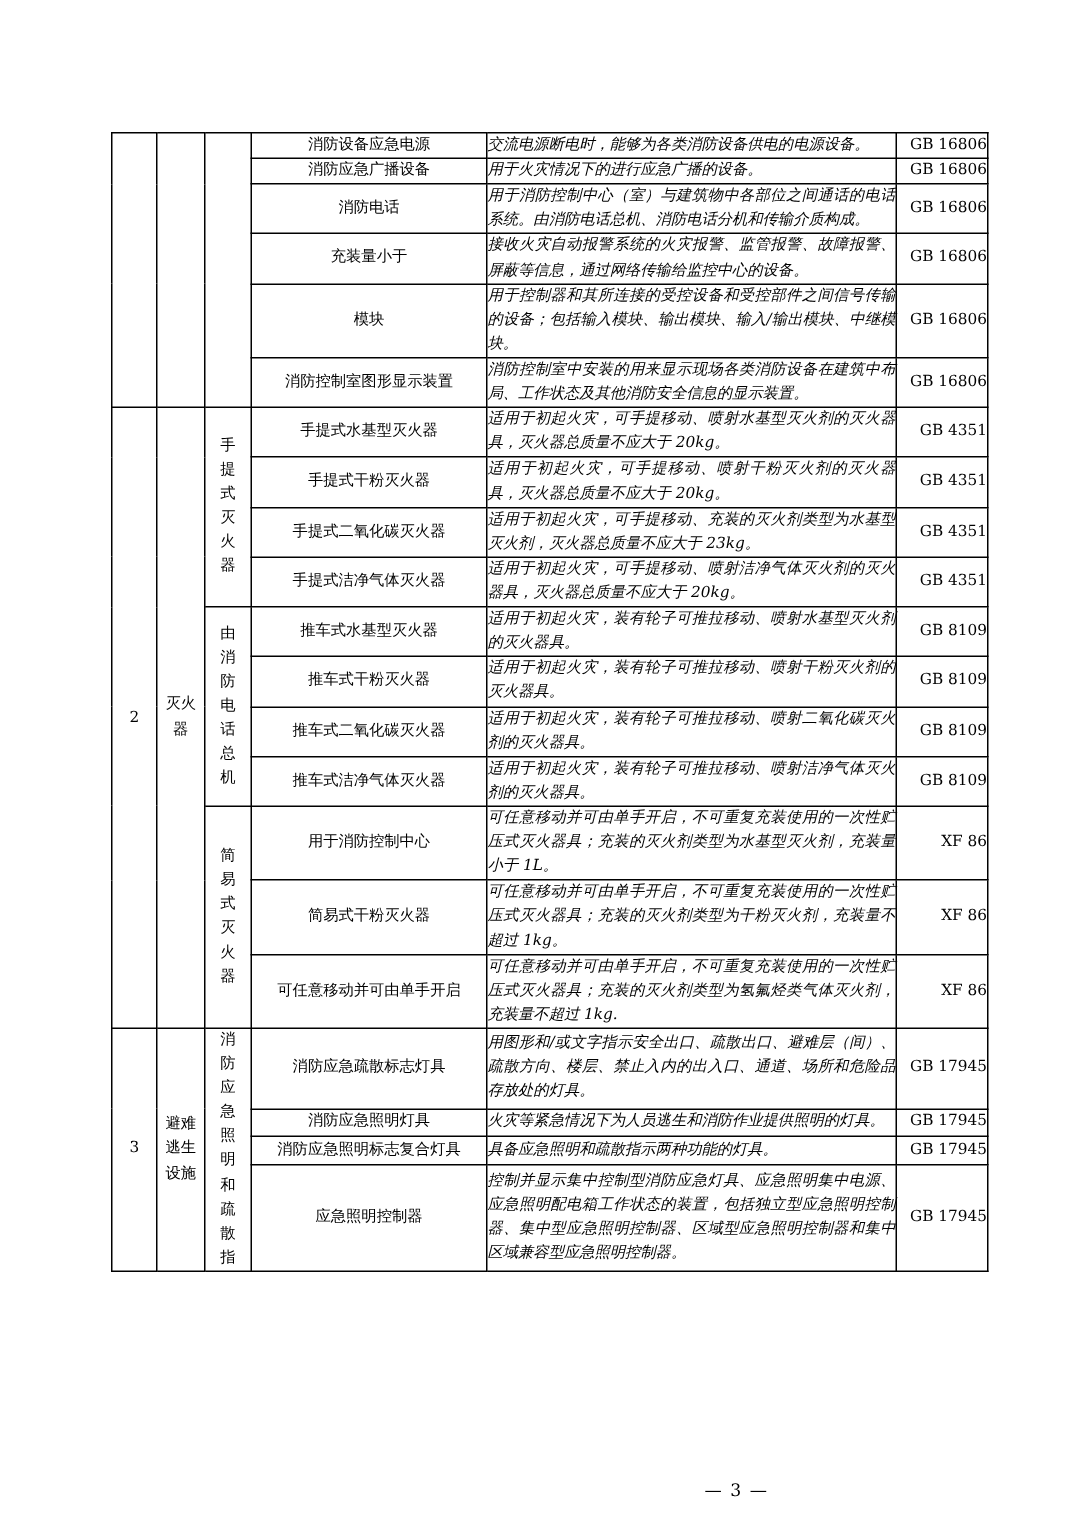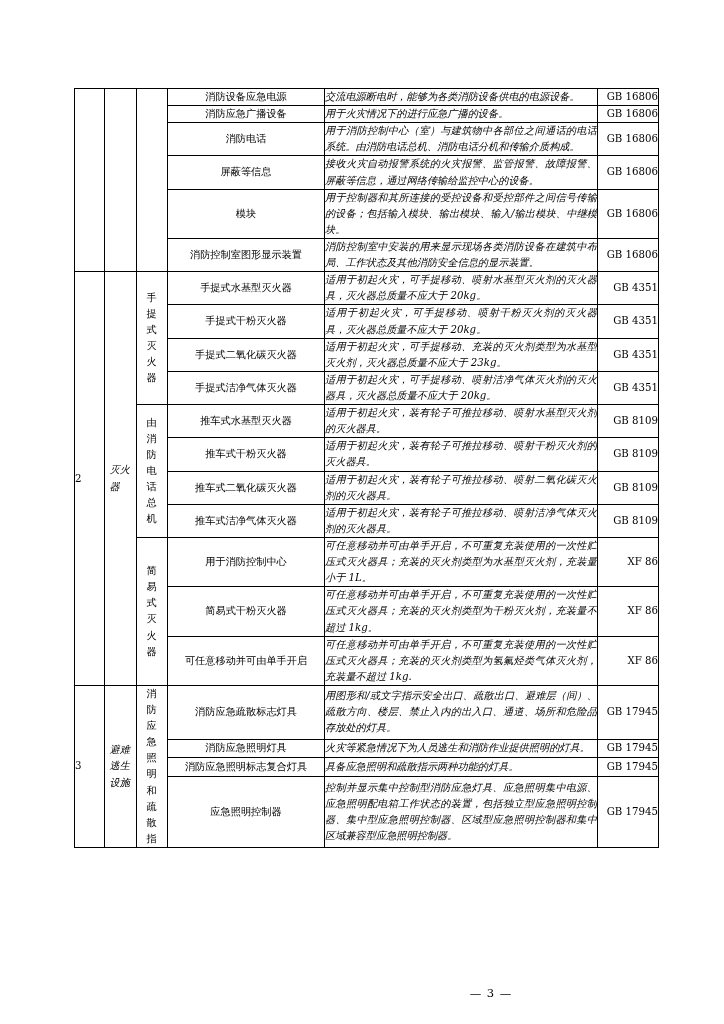--- a/index.html
+++ b/index.html
@@ -43,20 +43,21 @@
   }
   
   col.c-num   { width: 30px; }
   col.c-cat   { width: 32px; }
   col.c-sub   { width: 31px; }
   col.c-name  { width: 157px; }
   col.c-desc  { width: 273px; }
   col.c-std   { width: 61px; }
 
   td.num, td.cat, td.sub {
+    text-align: center;
   }
   td.num {
     font-family: "DejaVu Serif", "Liberation Serif", serif;
     font-size: 10.5px;
   }
   td.cat {
     font-size: 10.2px;
     line-height: 1.5;
     padding: 2px 3px;
     word-break: break-all;
@@ -73,21 +74,20 @@
     width: 11px;
     margin: 0 auto;
     word-break: break-all;
     white-space: normal;
   }
   td.cat .vtext2 {
     display: block;
     width: 22px;
     margin: 0 auto;
     word-break: break-all;
-    font-style: italic;
   }
   td.name {
     text-align: center;
     padding: 3px 4px;
     font-size: 10.2px;
   }
   td.desc {
     text-align: left;
     padding: 4px 7px 4px 7px;
     font-size: 10.2px;
@@ -149,21 +149,21 @@
             <td class="name">消防应急广播设备</td>
             <td class="desc">用于火灾情况下的进行应急广播的设备。</td>
             <td class="std">GB 16806</td>
           </tr>
           <tr>
             <td class="name">消防电话</td>
             <td class="desc">用于消防控制中心（室）与建筑物中各部位之间通话的电话系统。由消防电话总机、消防电话分机和传输介质构成。</td>
             <td class="std">GB 16806</td>
           </tr>
           <tr>
-            <td class="name">屏蔽等信息</td>
+            <td class="name">充装量小于</td>
             <td class="desc">接收火灾自动报警系统的火灾报警、监管报警、故障报警、屏蔽等信息，通过网络传输给监控中心的设备。</td>
             <td class="std">GB 16806</td>
           </tr>
           <tr>
             <td class="name">模块</td>
             <td class="desc">用于控制器和其所连接的受控设备和受控部件之间信号传输的设备；包括输入模块、输出模块、输入/输出模块、中继模块。</td>
             <td class="std">GB 16806</td>
           </tr>
           <tr>
             <td class="name">消防控制室图形显示装置</td>

